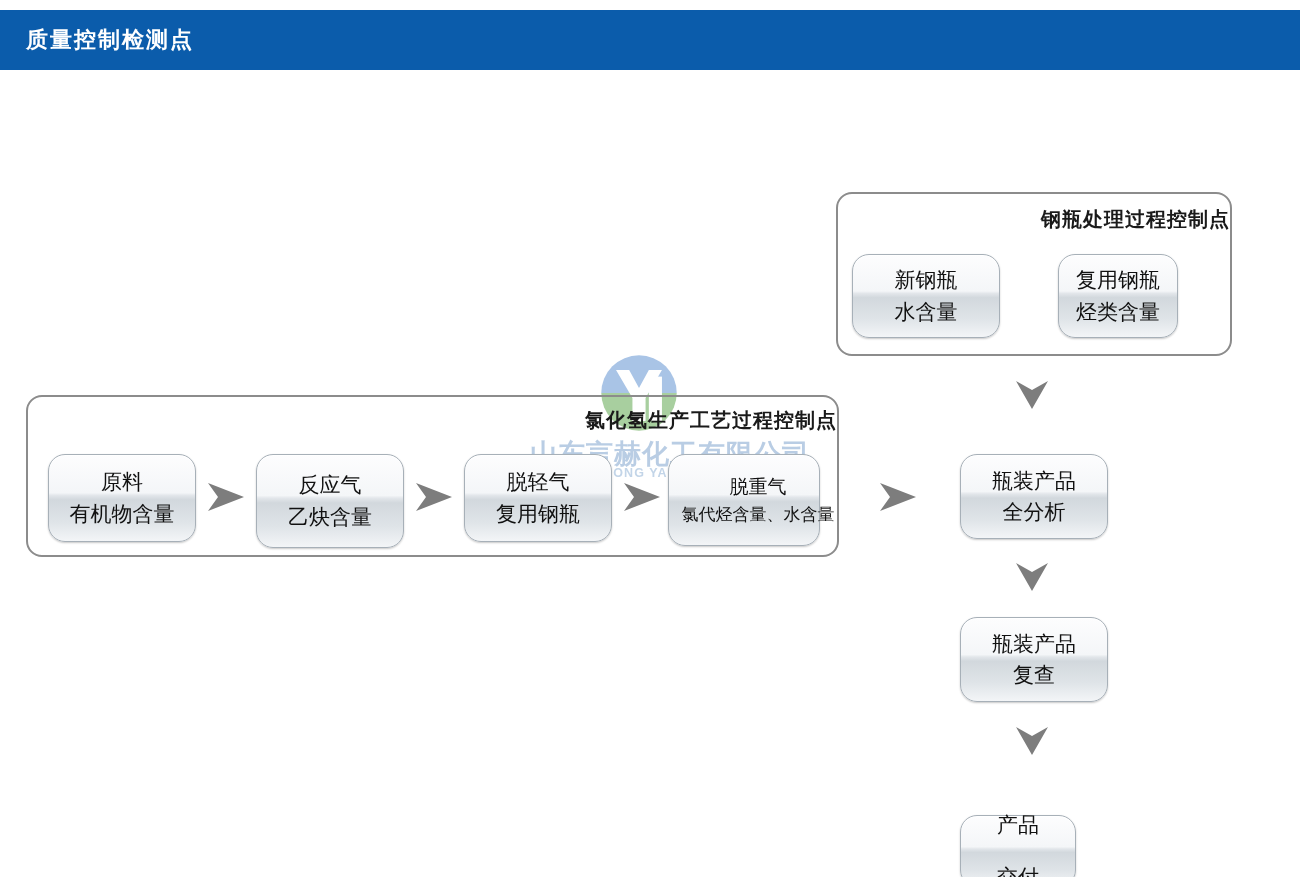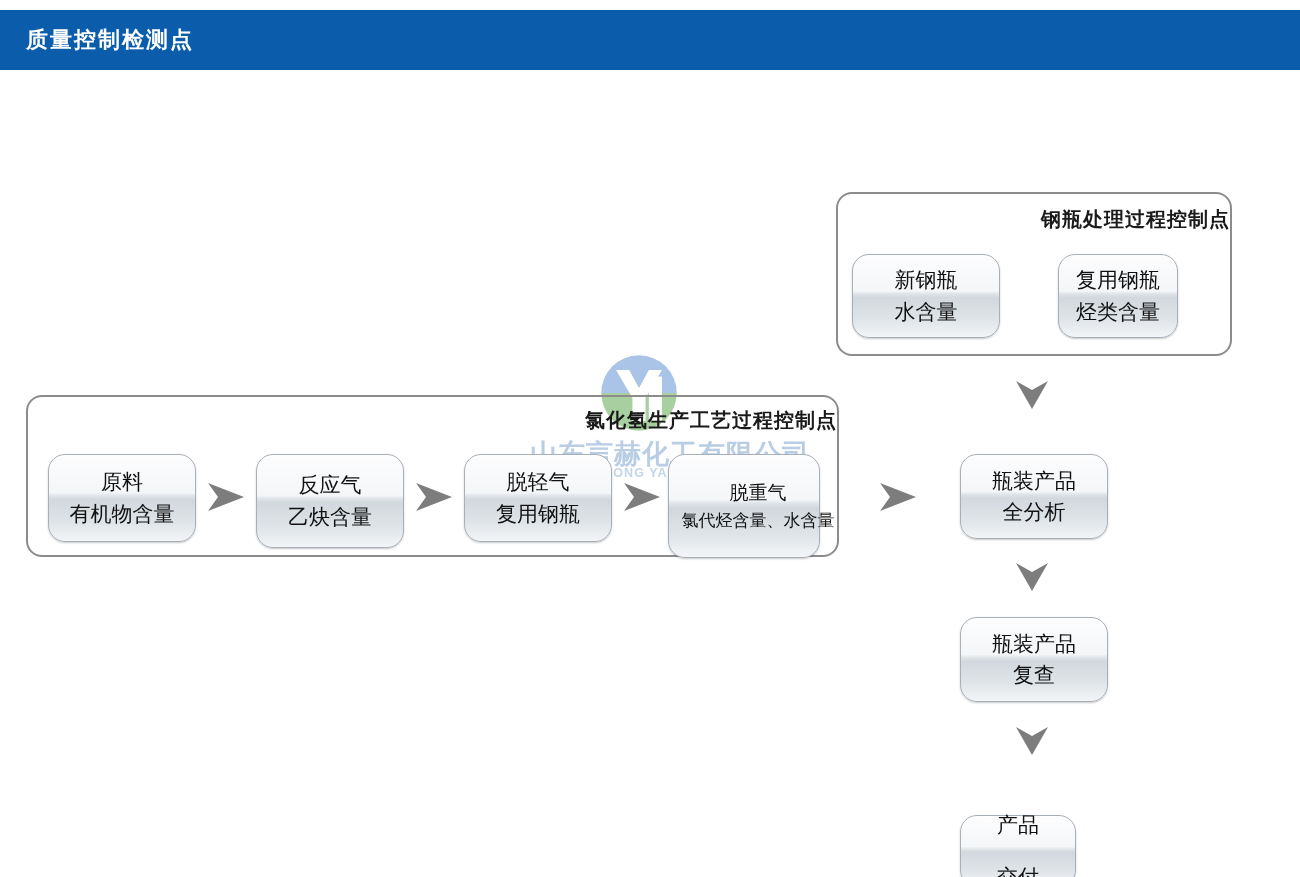--- a/index.html
+++ b/index.html
@@ -136,21 +136,21 @@
   .node.small .line1 { font-size: 19px; }
   .node.small .line2 { font-size: 17px; }
 
   
   #node-new-cylinder   { left: 852px;  top: 254px; width: 148px; height: 84px; }
   #node-reuse-cylinder { left: 1058px; top: 254px; width: 120px; height: 84px; }
 
   #node-raw-material   { left: 48px;  top: 454px; width: 148px; height: 88px; }
   #node-reaction-gas   { left: 256px; top: 454px; width: 148px; height: 94px; }
   #node-light-removal  { left: 464px; top: 454px; width: 148px; height: 88px; }
-  #node-heavy-removal  { left: 668px; top: 454px; width: 152px; height: 104px; padding-left: 28px; }
+  #node-heavy-removal  { left: 668px; top: 454px; width: 152px; height: 92px; padding-left: 28px; }
 
   #node-bottled-full   { left: 960px; top: 454px; width: 148px; height: 85px; }
   #node-bottled-recheck{ left: 960px; top: 617px; width: 148px; height: 85px; }
   #node-delivery       { left: 960px; top: 815px; width: 116px; height: 72px; gap: 20px; }
 
   
   .arrow {
     position: absolute;
     z-index: 3;
   }

